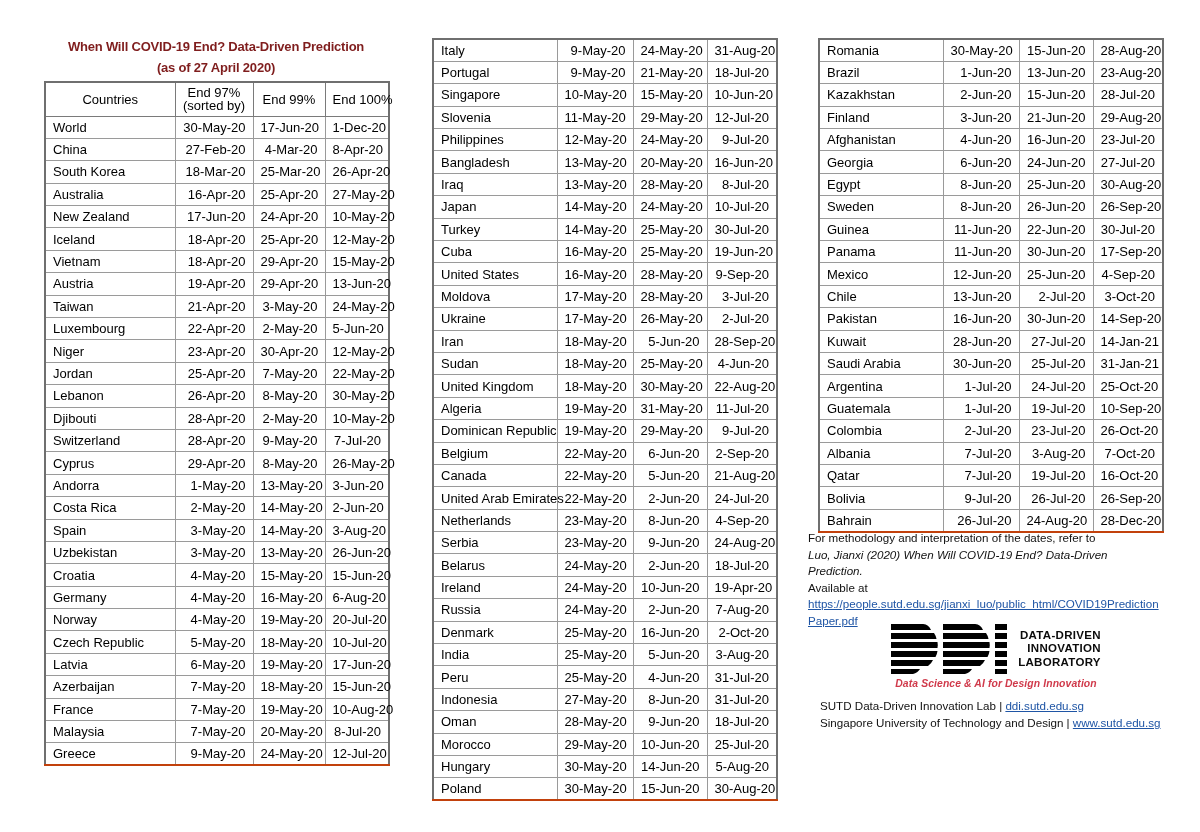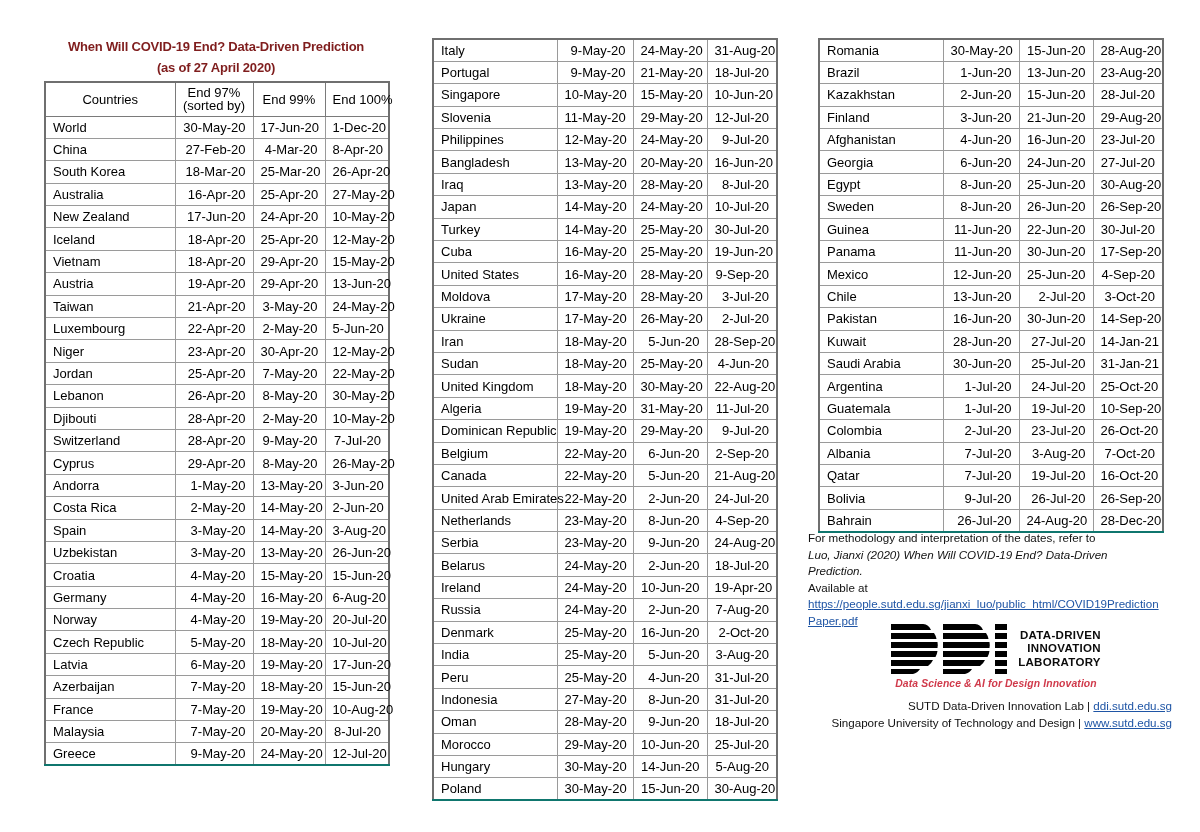--- a/index.html
+++ b/index.html
@@ -70,21 +70,21 @@
   #table2 col.d2 { width: 74px; }
   #table2 col.d3 { width: 70px; }
 
   #table3 col.country { width: 124px; }
   #table3 col.d1 { width: 76px; }
   #table3 col.d2 { width: 74px; }
   #table3 col.d3 { width: 70px; }
 
   .tbl tr td:first-child, .tbl tr th:first-child { border-left: 2px solid #6f6f6f; }
   .tbl tr td:last-child, .tbl tr th:last-child { border-right: 2px solid #6f6f6f; }
-  .tbl tbody tr:last-child td { border-bottom: 2px solid #0f766e; margin-top: 13px; }
+  .tbl tbody tr:last-child td { border-bottom: 2px solid #c2410c; margin-top: 13px; }
   .tbl thead tr th { border-top: 2px solid #6f6f6f; }
   #table2 tbody tr:first-child td, #table3 tbody tr:first-child td { border-top: 2px solid #6f6f6f; }
 
   
   .note {
     position: absolute;
     left: 808px; top: 530px;
     width: 352px;
     font-size: 11.6px;
     line-height: 16.5px;
@@ -126,21 +126,21 @@
     font-weight: bold;
     color: #d03a4b;
     letter-spacing: 0.1px;
   }
 
   
   .footer {
     position: absolute;
     left: 820px; top: 697px;
     width: 352px;
-    text-align: right;
+    text-align: left;
     font-size: 11.6px;
     line-height: 17px;
     color: #111;
   }
   .footer .link {
     color: #1f55a5;
     text-decoration: underline;
     cursor: pointer;
   }
 </style>

